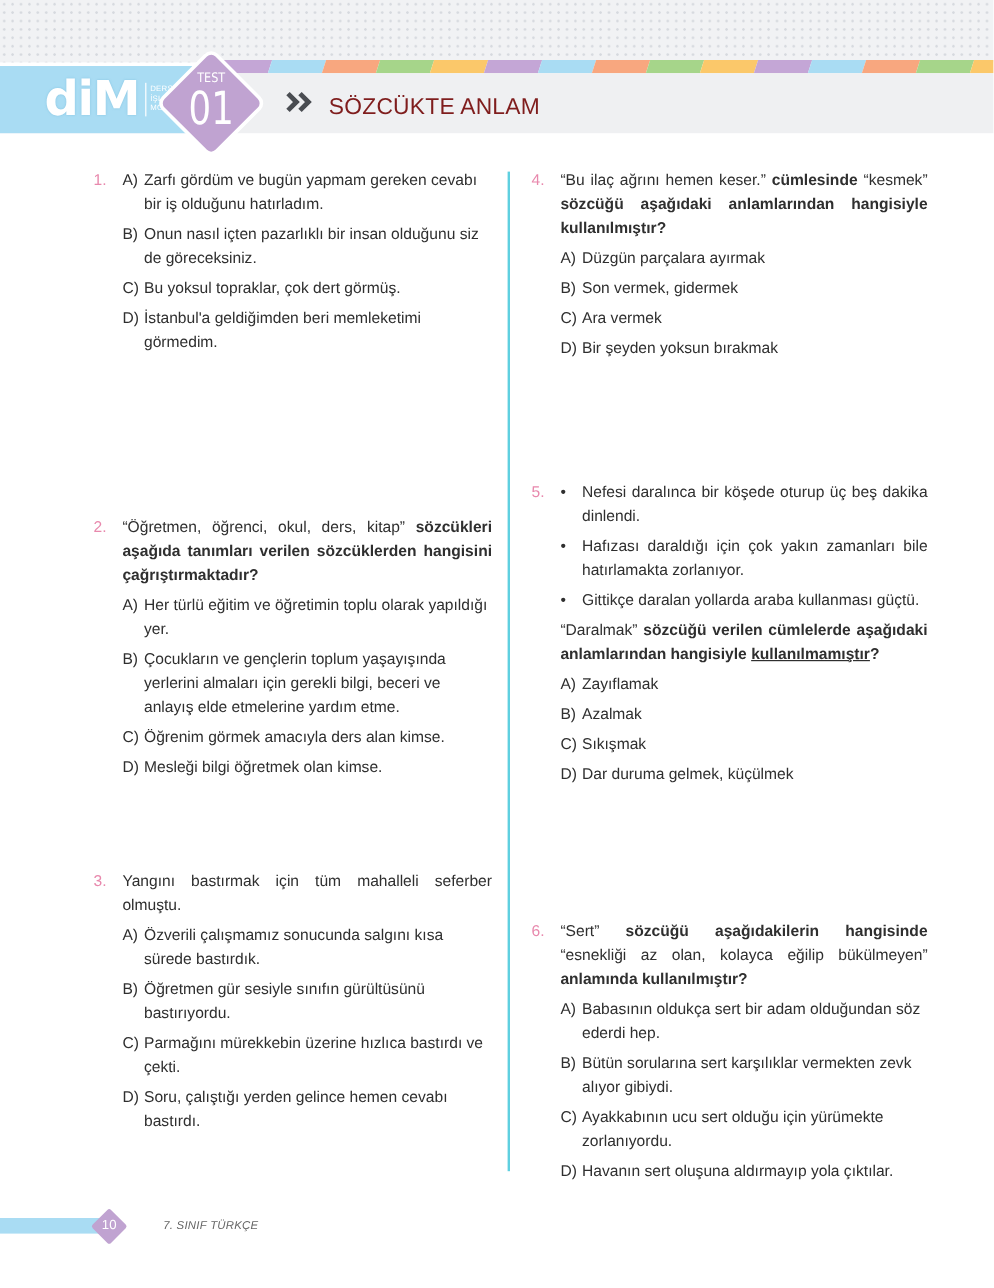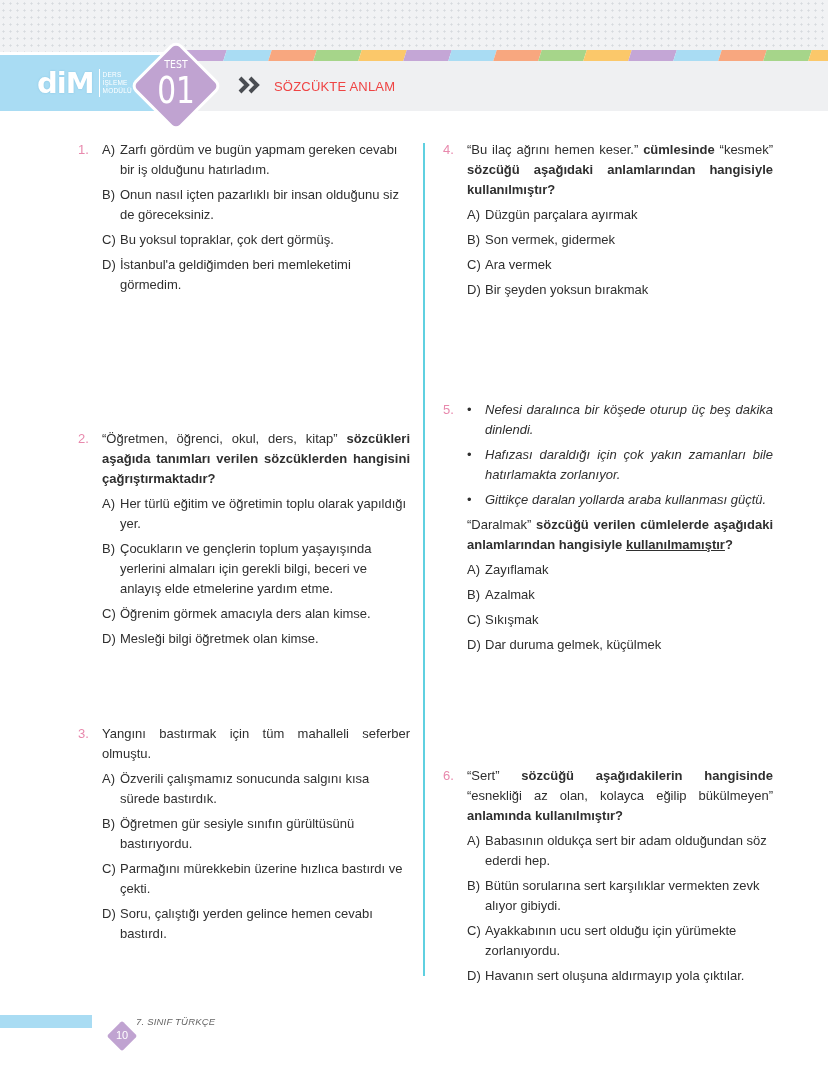--- a/index.html
+++ b/index.html
@@ -22,21 +22,21 @@
     background: #a9dcf3;
   }
   .stripes {
     position: absolute; left: 180px; top: 50px; width: 648px; height: 11px;
     display: flex; overflow: hidden;
   }
   .stripe { flex: 0 0 45px; height: 11px; transform: skewX(-18deg); margin-right: 0; }
 
   .logo { position: absolute; left: 37px; top: 68px; height: 30px; display: flex; align-items: center; }
   .logo-word {
-    font-family: "DejaVu Sans", sans-serif; font-weight: bold; font-size: 29px;
+    font-family: "DejaVu Sans", sans-serif; font-weight: bold; font-size: 40px;
     color: #ffffff; letter-spacing: -1px; line-height: 30px;
     text-shadow: 0 0 2px rgba(80,160,200,0.4);
   }
   .logo-sep { width: 1px; height: 28px; background: #ffffff; margin: 0 3px 0 5px; }
   .logo-sub { display: flex; flex-direction: column; font-size: 6.5px; line-height: 8px; color: #ffffff; letter-spacing: 0.2px; }
 
   .test-diamond {
     position: absolute; left: 134px; top: 44px; width: 84px; height: 84px;
   }
   .test-diamond .shape {
@@ -49,44 +49,44 @@
     font-family: "DejaVu Sans", sans-serif; font-size: 11px; color: #fff; letter-spacing: 0px;
     transform: scaleX(0.85);
   }
   .test-num {
     position: absolute; left: 0; width: 84px; top: 26px; text-align: center;
     font-family: "DejaVu Sans", sans-serif; font-size: 38px; color: #fff; line-height: 40px;
     transform: scaleX(0.78);
   }
   .chev { position: absolute; left: 238px; top: 75px; width: 26px; height: 20px; }
   .hdr-title {
-    position: absolute; left: 274px; top: 79px; font-size: 13px; color: #ef4444; letter-spacing: 0.2px;
+    position: absolute; left: 274px; top: 79px; font-size: 19px; color: #7f1d1d; letter-spacing: 0.2px;
   }
 
   
   .divider { position: absolute; left: 423px; top: 143px; width: 2px; height: 833px; background: #5fd0e0; }
 
   .q { position: absolute; font-size: 13px; line-height: 20px; color: #2f2f2f; }
   .q .num { position: absolute; left: 0; top: 0; color: #e889ad; font-weight: normal; }
   .q .body { position: absolute; left: 24px; top: 0; width: 308px; }
   .q.right .body { width: 306px; }
   .stem { text-align: justify; margin-bottom: 5px; }
   .stem b { font-weight: bold; }
   .stem u { }
   .para { text-align: justify; margin-bottom: 5px; }
   .opt { display: flex; margin-bottom: 5px; }
   .opt .lt { flex: 0 0 18px; }
   .opt .tx { flex: 1; }
   .bul { display: flex; margin-bottom: 5px; }
   .bul .dot { flex: 0 0 18px; font-size: 13px; }
-  .bul .tx { flex: 1; text-align: justify; font-style: italic; }
+  .bul .tx { flex: 1; text-align: justify; }
 
   
   .ftr-bar { position: absolute; left: 0; top: 1015px; width: 92px; height: 13px; background: #a9dcf3; }
-  .ftr-diamond { position: absolute; left: 107px; top: 1007px; width: 30px; height: 30px; margin-top: 14px; }
+  .ftr-diamond { position: absolute; left: 76px; top: 1007px; width: 30px; height: 30px; }
   .ftr-diamond .shape { position: absolute; left: 0; top: 0; width: 30px; height: 30px; background: #c0a3d1; transform: rotate(45deg) scale(0.72); border-radius: 3px; }
   .ftr-num { position: absolute; left: 0; top: 8px; width: 30px; text-align: center; color: #ffffff; font-size: 11px; }
   .ftr-text { position: absolute; left: 136px; top: 1016px; font-size: 9.5px; font-style: italic; color: #666; letter-spacing: 0.2px; }
 </style>
 </head>
 <body>
 
 <div class="hdr-dots"></div>
 <div class="hdr-band"></div>
 <div class="hdr-blue"></div>

